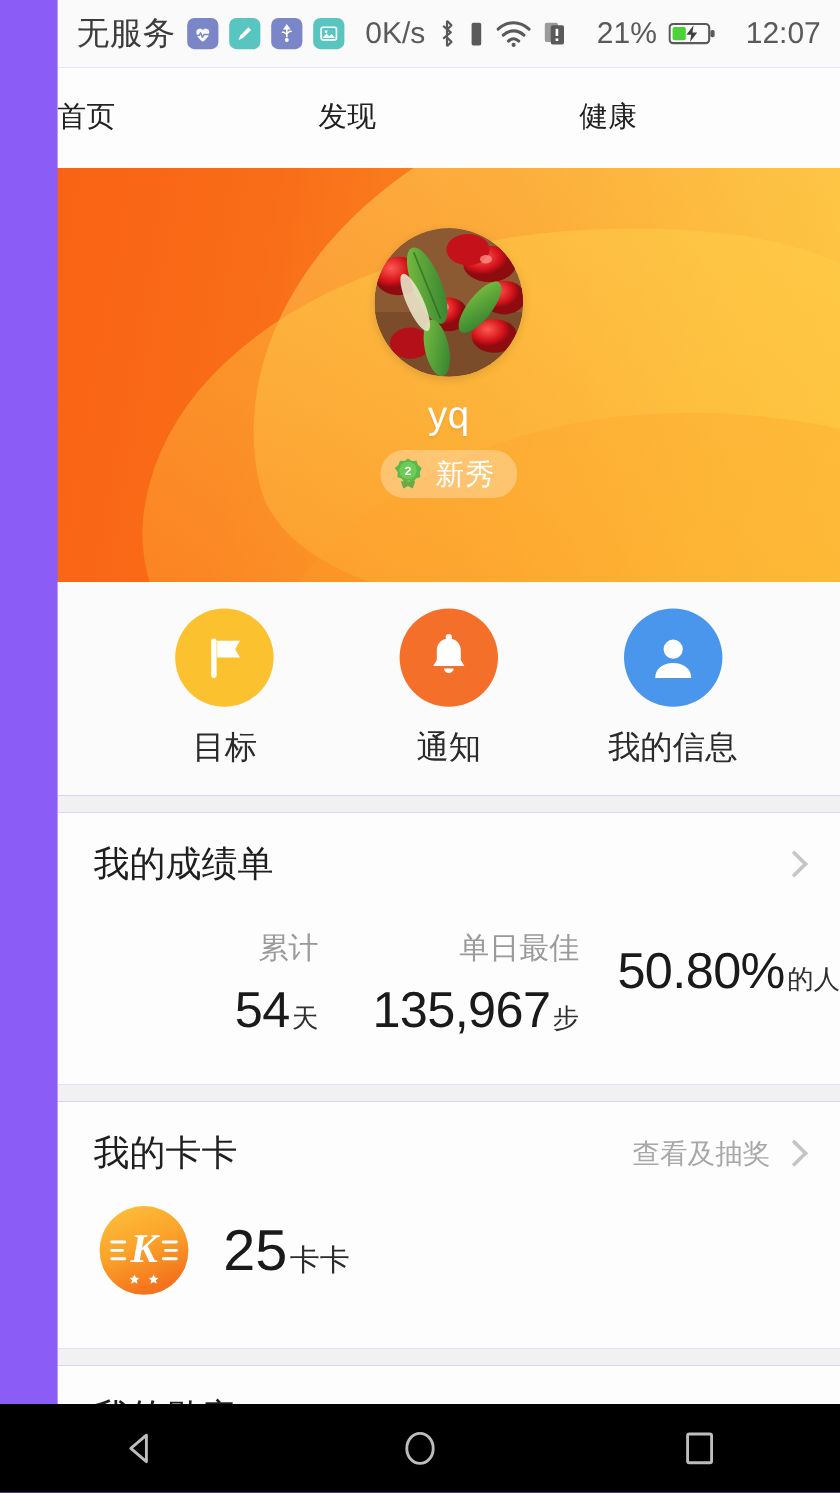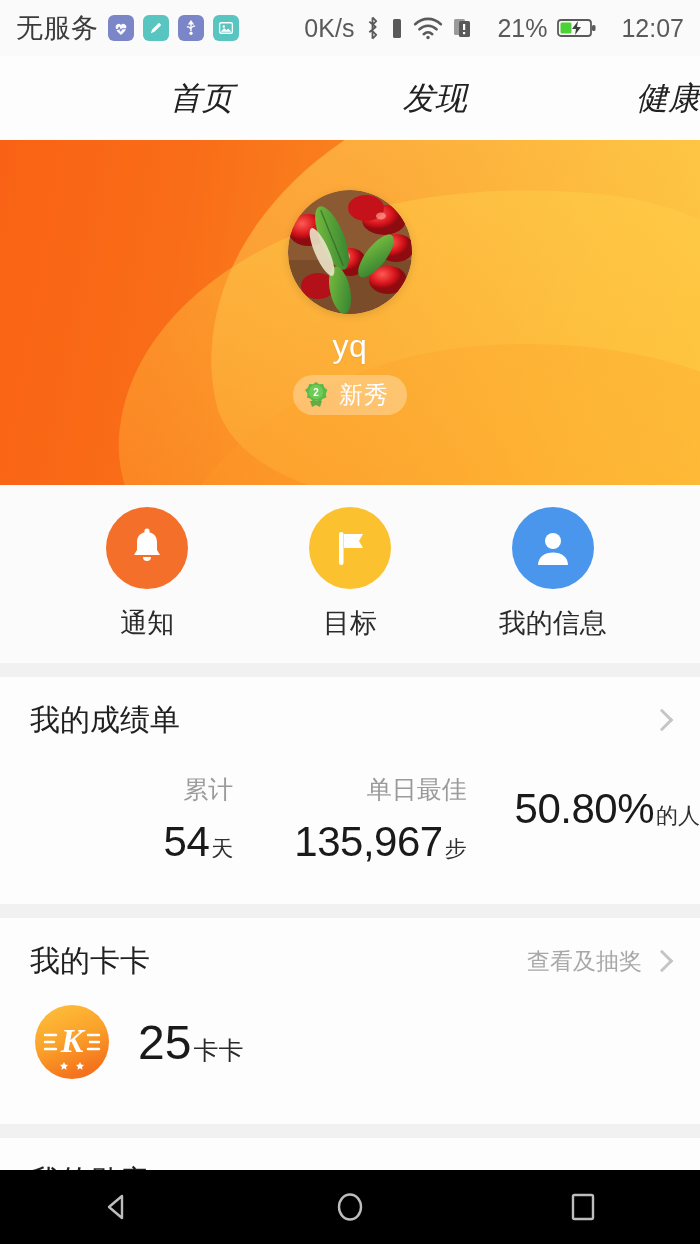--- a/index.html
+++ b/index.html
@@ -2,21 +2,21 @@
 <html><head>
 <meta charset="utf-8">
 <style>
   * { margin:0; padding:0; box-sizing:border-box; }
   html, body {
     width:700px; height:1244px;
     background:#f4f4f4;
     font-family:"Liberation Sans","DejaVu Sans",sans-serif;
     overflow:hidden;
   }
-  #app { position:relative; width:700px; height:1244px; background:#8b5cf6; }
+  #app { position:relative; width:700px; height:1244px; background:#8b5cf6;padding-left:48px; }
 
   
   .statusbar {
     height:56px; background:#fafafa;
     display:flex; align-items:center;
     padding:0 16px; position:relative;
   }
   .sb-left  { display:flex; align-items:center; gap:9px; }
   .sb-right { display:flex; align-items:center; gap:10px; position:absolute; right:16px; top:0; height:56px; }
   .sb-carrier { font-size:27px; color:#3c3c3c; letter-spacing:.5px; }
@@ -29,22 +29,22 @@
   .chip-teal   { background:#59c5c0; }
   .sb-text { font-size:25px; color:#5a5a5a;margin-left:14px; }
   .sb-ico  { display:flex; align-items:center; }
 
   
   .tabbar {
     height:84px; background:#fdfdfd;
     display:flex; align-items:center; position:relative;
   }
   .tab {
-    flex:1; text-align:right; font-size:32px; color:#222;
-    line-height:84px; position:relative; height:84px;font-style:italic;
+    flex:1; text-align:left; font-size:24px; color:#222;
+    line-height:84px; position:relative; height:84px;
   }
   .tab.active { color:#f4701f; }
   .tab.active::after {
     content:""; position:absolute; left:50%; transform:translateX(-50%);
     bottom:0; width:118px; height:4px; background:#f4701f;
   }
 
   
   .banner {
     position:relative; height:345px; overflow:hidden;
@@ -280,37 +280,37 @@
             <path d="M9 21l2 6 4-2 4 2 2-6" fill="#4da63f" opacity=".85"></path>
           </svg>
         </span>
         <span class="level-text">新秀</span>
       </div>
     </div>
   </div>
 
   <div class="actions">
     <div class="action">
+      <div class="action-circle c-yellow">
+        <svg width="40" height="42" viewBox="0 0 40 42">
+            <rect x="9" y="5" width="4.5" height="33" rx="2" fill="#fff"></rect>
+            <path d="M14 7h19l-4 7 4 7H14z" fill="#fff"></path>
+          </svg>
+      </div>
+      <div class="action-label">目标</div>
+    </div>
+    <div class="action">
       <div class="action-circle c-orange">
         <svg width="40" height="42" viewBox="0 0 40 42">
             <path d="M20 5c-6 0-10 4.2-10 10v8l-3 5h26l-3-5v-8c0-5.8-4-10-10-10z" fill="#fff"></path>
             <circle cx="20" cy="4" r="2.6" fill="#fff"></circle>
             <path d="M16 30a4 4 0 0 0 8 0z" fill="#fff"></path>
           </svg>
       </div>
       <div class="action-label">通知</div>
-    </div>
-    <div class="action">
-      <div class="action-circle c-yellow">
-        <svg width="40" height="42" viewBox="0 0 40 42">
-            <rect x="9" y="5" width="4.5" height="33" rx="2" fill="#fff"></rect>
-            <path d="M14 7h19l-4 7 4 7H14z" fill="#fff"></path>
-          </svg>
-      </div>
-      <div class="action-label">目标</div>
     </div>
     <div class="action">
       <div class="action-circle c-blue">
         <svg width="40" height="42" viewBox="0 0 40 42">
             <circle cx="20" cy="14" r="8" fill="#fff"></circle>
             <path d="M5 38c0-8 6.7-12.5 15-12.5S35 30 35 38z" fill="#fff"></path>
           </svg>
       </div>
       <div class="action-label">我的信息</div>
     </div>

